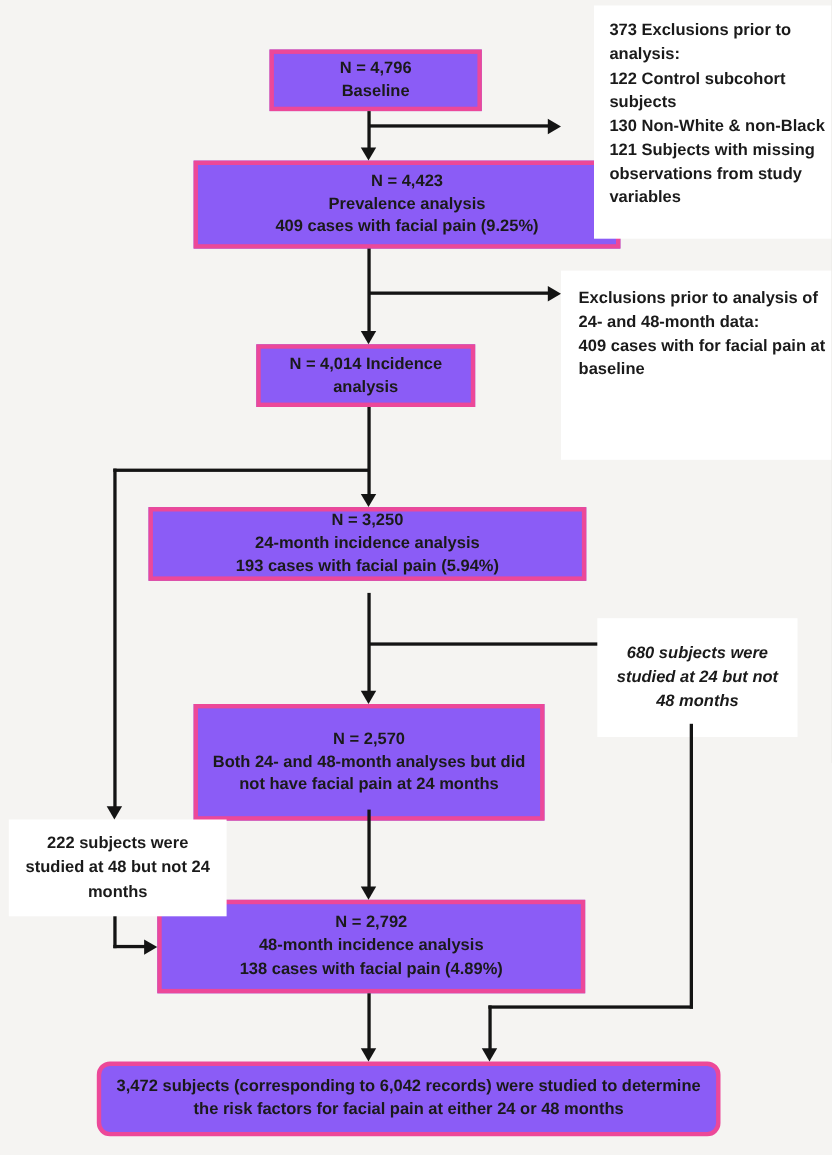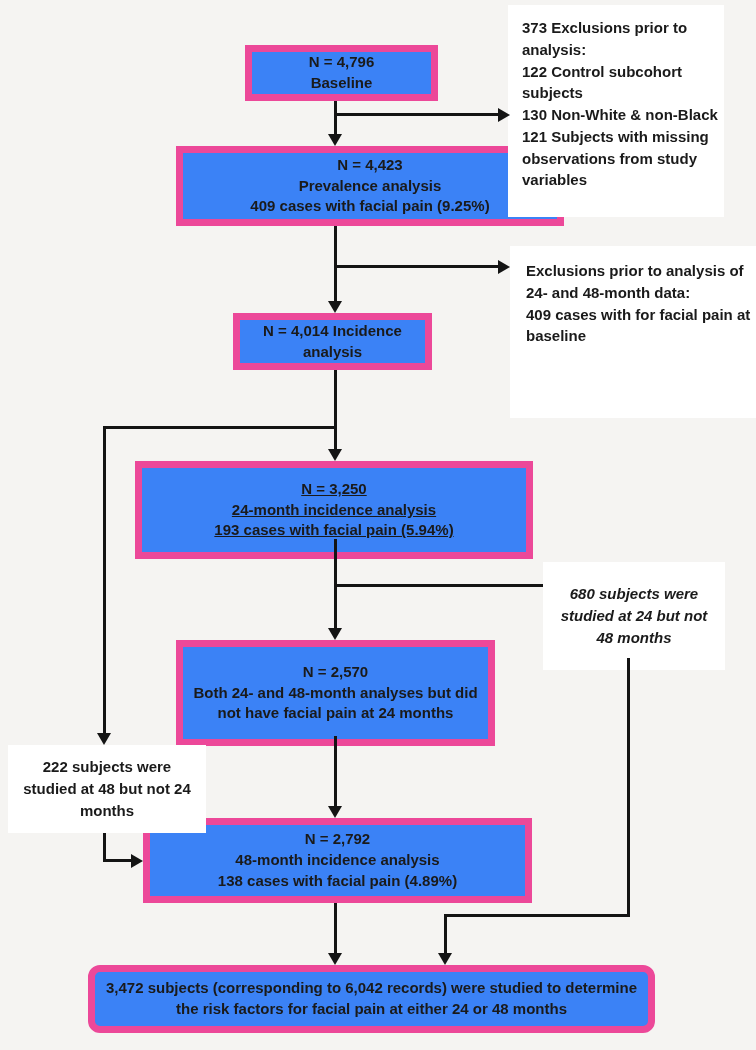--- a/index.html
+++ b/index.html
@@ -8,22 +8,22 @@
     width:756px; height:1050px;
     margin:0 auto;
     background:#f5f4f2;
     font-family:"Liberation Sans", sans-serif;
     color:#1a1a1a;
     overflow:hidden;
   }
   .box {
     position:absolute;
     box-sizing:border-box;
-    background:#3b82f6;
-    border:7px solid #ec4899;
+    background:#8b5cf6;
+    border:4px solid #ec4899;
     display:flex; align-items:center; justify-content:center;
     text-align:center;
     white-space:pre-line;
     font-size:15px; font-weight:700; line-height:1.38;
   }
   .note {
     position:absolute;
     box-sizing:border-box;
     background:#ffffff;
     white-space:pre-line;
@@ -53,36 +53,36 @@
   <div class="box" style="left:245px; top:45px;  width:193px; height:56px;">N = 4,796
 Baseline</div>
 
   <div class="box" style="left:142px; top:146px; width:388px; height:80px;margin-left:34px;">N = 4,423
 Prevalence analysis
 409 cases with facial pain (9.25%)</div>
 
   <div class="box" style="left:233px; top:313px; width:199px; height:57px;">N = 4,014 Incidence
 analysis</div>
 
-  <div class="box" style="left:135px; top:461px; width:398px; height:98px;text-decoration:underline;">N = 3,250
+  <div class="box" style="left:135px; top:461px; width:398px; height:67px;">N = 3,250
 24-month incidence analysis
 193 cases with facial pain (5.94%)</div>
 
   <div class="box" style="left:176px; top:640px; width:319px; height:106px;">N = 2,570
 Both 24- and 48-month analyses but did
 not have facial pain at 24 months</div>
 
   <div class="box" style="left:143px; top:818px; width:389px; height:85px;text-align:center;">N = 2,792
 48-month incidence analysis
 138 cases with facial pain (4.89%)</div>
 
   <div class="box" style="left:88px; top:965px; width:567px; height:68px;border-radius:12px;">3,472 subjects (corresponding to 6,042 records) were studied to determine
 the risk factors for facial pain at either 24 or 48 months</div>
 
-  <div class="note lefttop" style="left:508px; top:5px; width:216px; height:212px; padding:12px 2px 0 14px;">373 Exclusions prior to
+  <div class="note lefttop" style="left:540px; top:5px; width:216px; height:212px; padding:12px 2px 0 14px;">373 Exclusions prior to
 analysis:
 122 Control subcohort
 subjects
 130 Non-White &amp; non-Black
 121 Subjects with missing
 observations from study
 variables</div>
 
   <div class="note lefttop" style="left:510px; top:246px; width:246px; height:172px; padding:14px 2px 0 16px;">Exclusions prior to analysis of
 24- and 48-month data:

